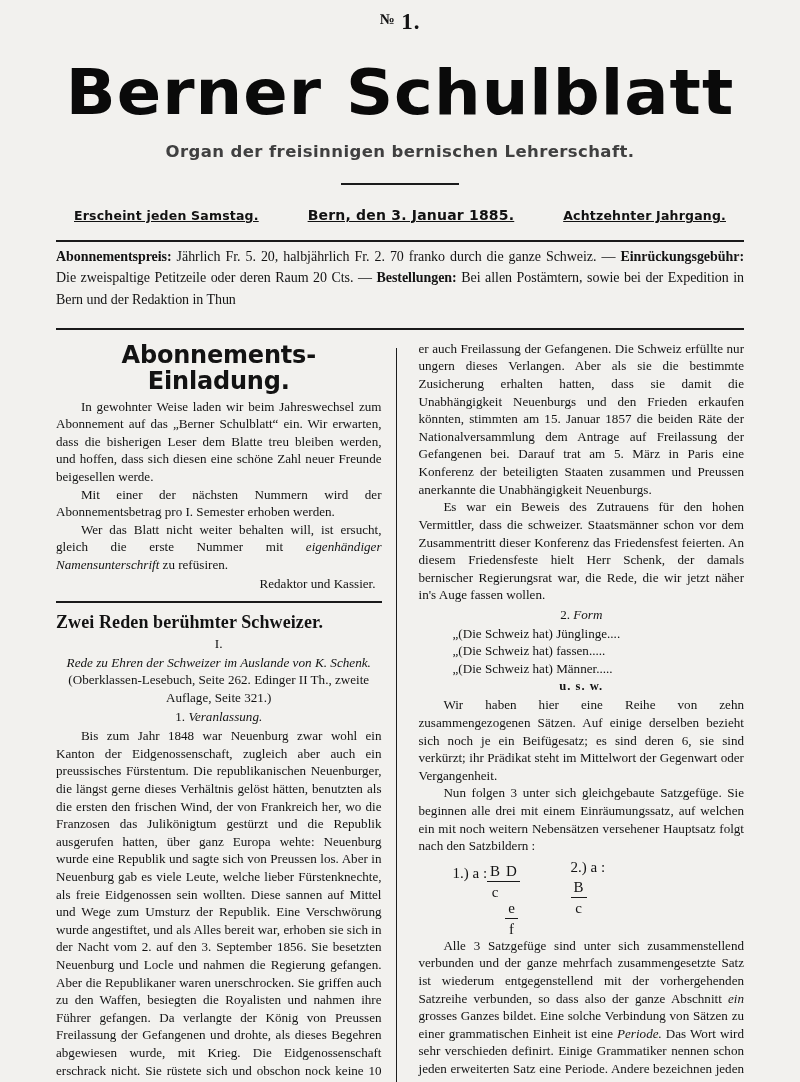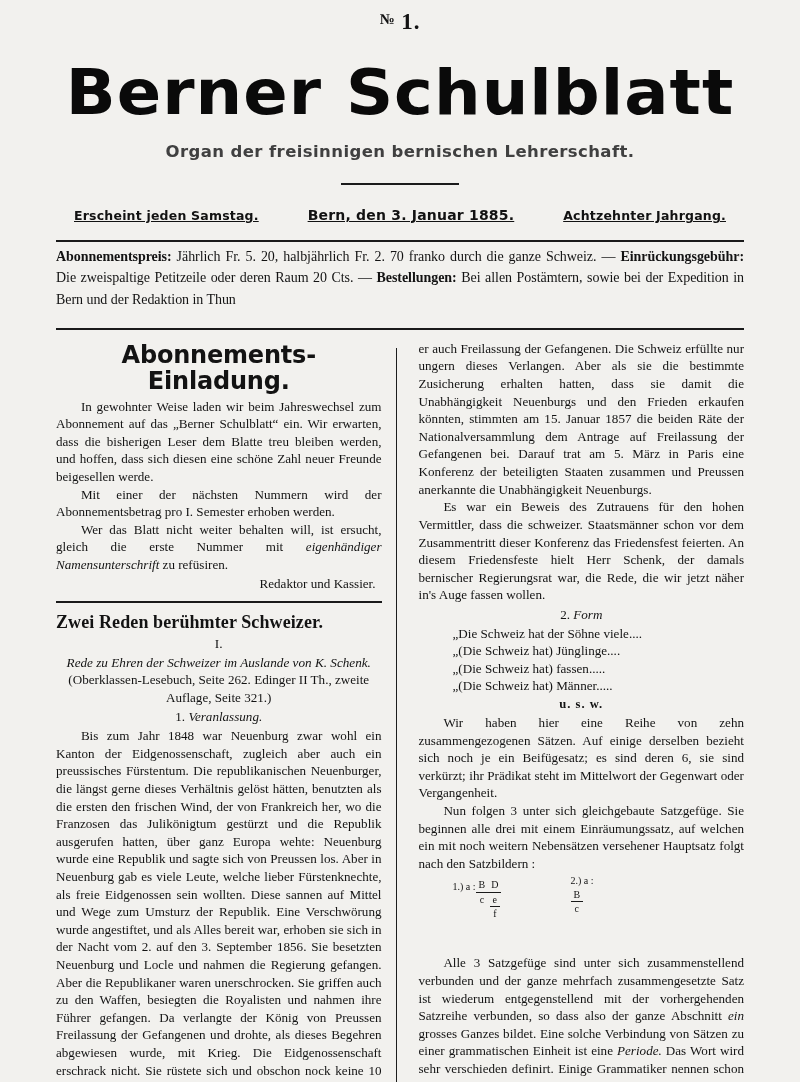--- a/index.html
+++ b/index.html
@@ -170,33 +170,33 @@
     font-size: 12.6px;
     margin: 1px 0 1px 0;
     text-indent: 0;
   }
 
   
   .formulas {
     position: relative;
     height: 78px;
     margin-top: 4px;
-    font-size: 10px;
+    font-size: 15px;
   }
   .fgroup { position: absolute; display: flex; align-items: flex-start; }
   .fgroup .lead { padding-top: 2px; white-space: pre; }
   .frac {
     display: inline-block;
     text-align: center;
     vertical-align: top;
   }
   .frac .top { padding: 0 3px 1px 3px; }
   .frac .bar { border-top: 1.4px solid #1a1a1a; }
   .frac .bot { padding: 1px 3px 0 3px; }
-  .stack2 { display: inline-block; }
+  .stack2 { display: inline-block; margin-top: 16px; }
   .f1 { left: 34px; top: 2px; }
   .f2 { left: 152px; top: -4px; flex-direction: column; }
   .f3 { left: 232px; top: -4px; }
 </style>
 </head>
 <body>
 
 <div class="page">
 
   <div class="issue-no">
@@ -245,21 +245,20 @@
 
     <div class="col-divider"></div>
 
     <div class="col col-right">
 
       <p class="noindent">er auch Freilassung der Gefangenen. Die Schweiz erfüllte nur ungern dieses Verlangen. Aber als sie die bestimmte Zusicherung erhalten hatten, dass sie damit die Unabhängigkeit Neuenburgs und den Frieden erkaufen könnten, stimmten am 15. Januar 1857 die beiden Räte der Nationalversammlung dem Antrage auf Freilassung der Gefangenen bei. Darauf trat am 5. März in Paris eine Konferenz der beteiligten Staaten zusammen und Preussen anerkannte die Unabhängigkeit Neuenburgs.</p>
       <p>Es war ein Beweis des Zutrauens für den hohen Vermittler, dass die schweizer. Staatsmänner schon vor dem Zusammentritt dieser Konferenz das Friedensfest feierten. An diesem Friedensfeste hielt Herr Schenk, der damals bernischer Regierungsrat war, die Rede, die wir jetzt näher in's Auge fassen wollen.</p>
 
       <div class="sec-sub"><span class="num">2. </span><span>Form</span></div>
 
-      <p class="quote-line">„Die Schweiz hat der Söhne viele....</p>
       <p class="quote-line">„(Die Schweiz hat) Jünglinge....</p>
       <p class="quote-line">„(Die Schweiz hat) fassen.....</p>
       <p class="quote-line">„(Die Schweiz hat) Männer.....</p>
       <p class="usw">u. s. w.</p>
 
       <p>Wir haben hier eine Reihe von zehn zusammengezogenen Sätzen. Auf einige derselben bezieht sich noch je ein Beifügesatz; es sind deren 6, sie sind verkürzt; ihr Prädikat steht im Mittelwort der Gegenwart oder Vergangenheit.</p>
       <p>Nun folgen 3 unter sich gleichgebaute Satzgefüge. Sie beginnen alle drei mit einem Einräumungssatz, auf welchen ein mit noch weitern Nebensätzen versehener Hauptsatz folgt nach den Satzbildern :</p>
 
       <div class="formulas">
 

